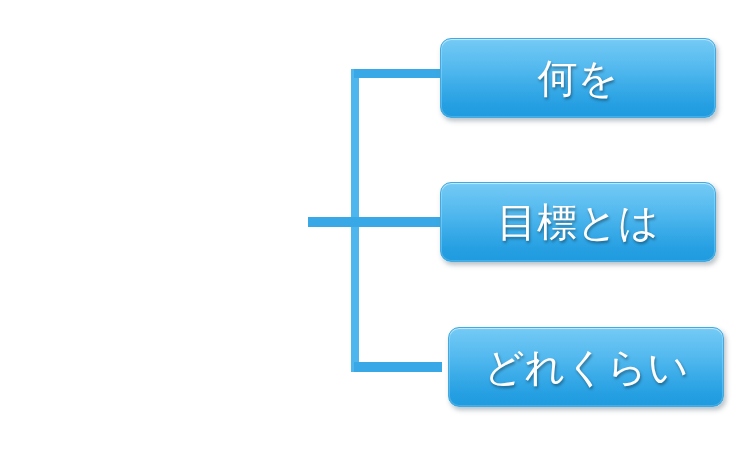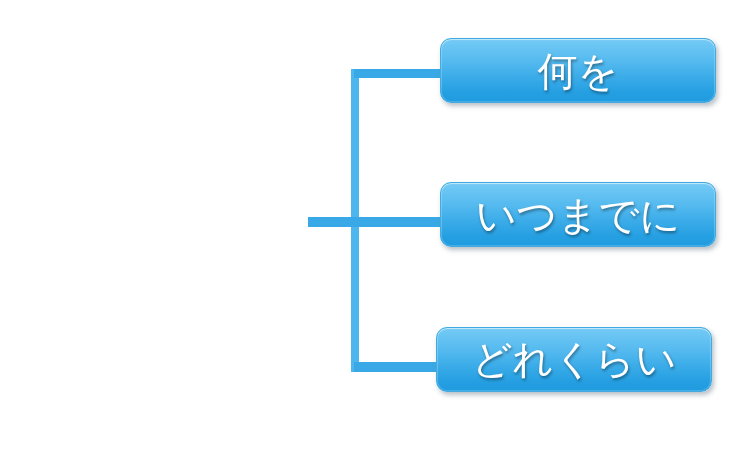--- a/index.html
+++ b/index.html
@@ -44,21 +44,21 @@
   .connector.h-bot {
     left: 354px;
     top: 362px;
     width: 88px;
     height: 10px;
     z-index: 2;
   }
   .node {
     position: absolute;
     width: 276px;
-    height: 65px;
+    height: 80px;
     border-radius: 11px;
     background: linear-gradient(180deg,
       #74caf5 0%,
       #55baef 35%,
       #3dade9 58%,
       #259fe2 85%,
       #1f9bdf 100%);
     border: 1px solid #3fabe2;
     box-shadow:
       2px 3px 5px rgba(100, 115, 128, 0.45),
@@ -73,38 +73,38 @@
   .node-label {
     color: #ffffff;
     font-size: 40px;
     line-height: 1;
     white-space: nowrap;
     text-shadow: 1px 2px 3px rgba(0, 0, 0, 0.4);
   }
   .node.root  { left: 34px;  top: 182px; }
   .node.c1    { left: 440px; top: 38px;  }
   .node.c2    { left: 440px; top: 182px; }
-  .node.c3    { left: 436px; top: 327px; font-family: Liberation Serif, serif; }
+  .node.c3    { left: 448px; top: 327px; }
 </style>
 </head>
 <body>
 
 <div class="canvas">
 
   <div class="connector spine"></div>
   <div class="connector h-top"></div>
   <div class="connector h-mid"></div>
   <div class="connector h-bot"></div>
 
 
   <div class="node c1">
     <span class="node-label">何を</span>
   </div>
 
   <div class="node c2">
-    <span class="node-label">いつまでに</span>
+    <span class="node-label">目標とは</span>
   </div>
 
   <div class="node c3">
     <span class="node-label">どれくらい</span>
   </div>
 
 </div>
 
 </body></html>

